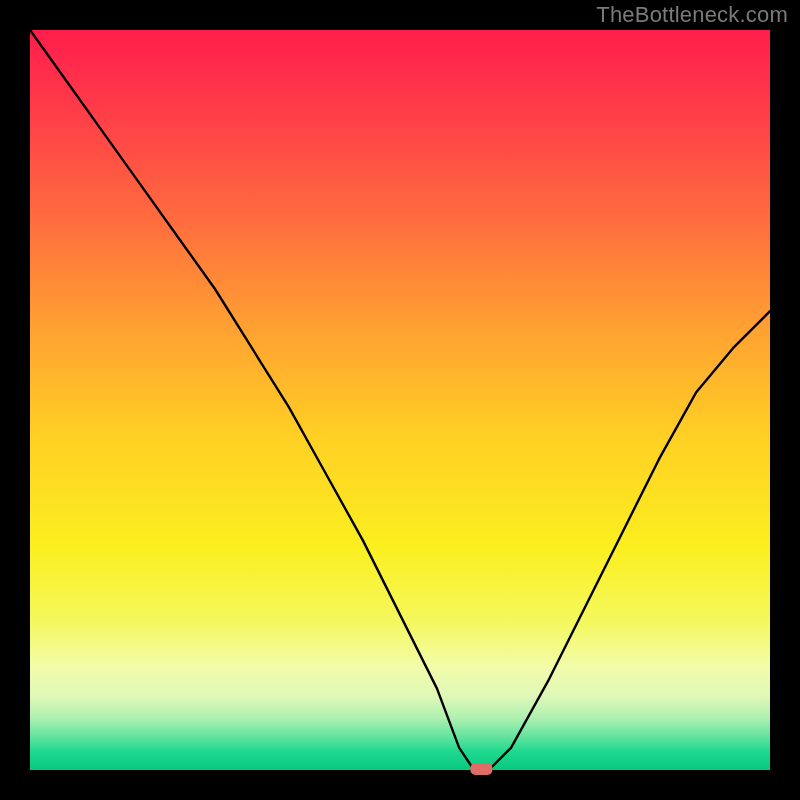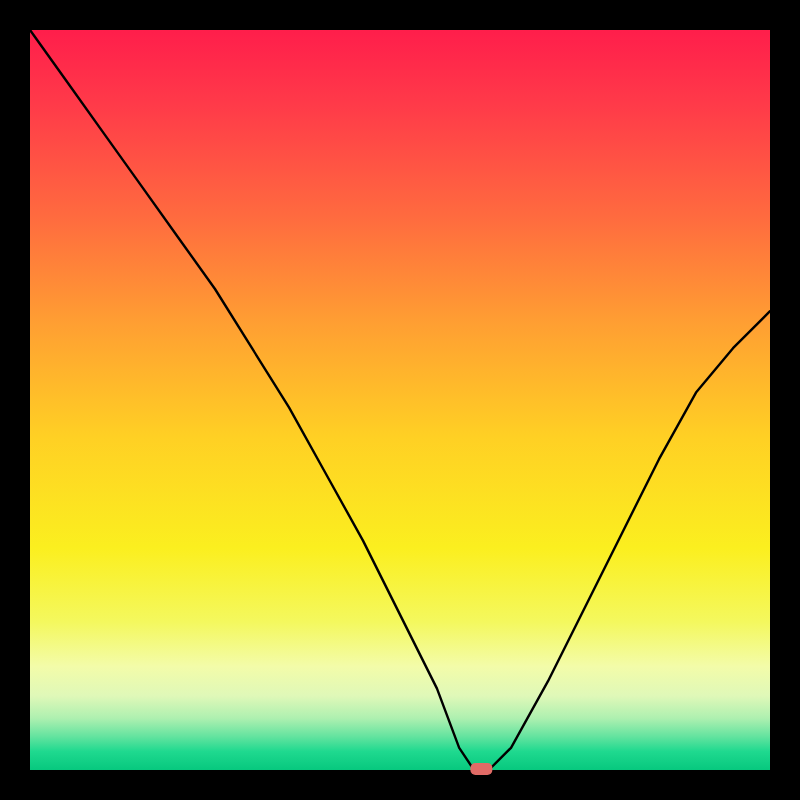--- a/index.html
+++ b/index.html
@@ -26,20 +26,21 @@
     user-select: none;
   }
   svg {
     display: block;
   }
 </style>
 </head>
 <body>
 
 <div class="wrap">
+  <div class="watermark">TheBottleneck.com</div>
   <svg id="plot" width="800" height="800">
     <defs>
       <linearGradient id="bg-grad" x1="0" y1="0" x2="0" y2="1">
           <stop offset="0%" stop-color="#ff1e4b"></stop>
           <stop offset="10%" stop-color="#ff3a49"></stop>
           <stop offset="25%" stop-color="#ff6a3f"></stop>
           <stop offset="40%" stop-color="#ffa032"></stop>
           <stop offset="55.00000000000001%" stop-color="#ffd024"></stop>
           <stop offset="70%" stop-color="#fbef1f"></stop>
           <stop offset="80%" stop-color="#f4f85e"></stop>

